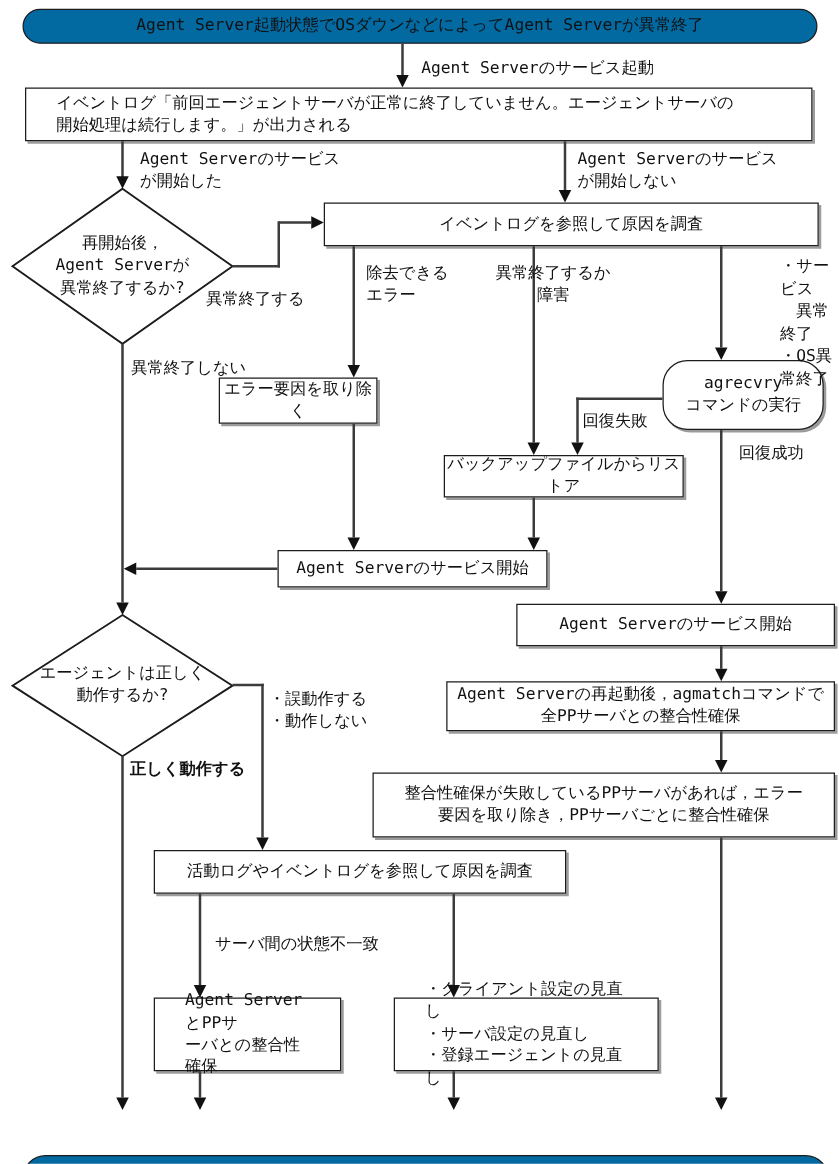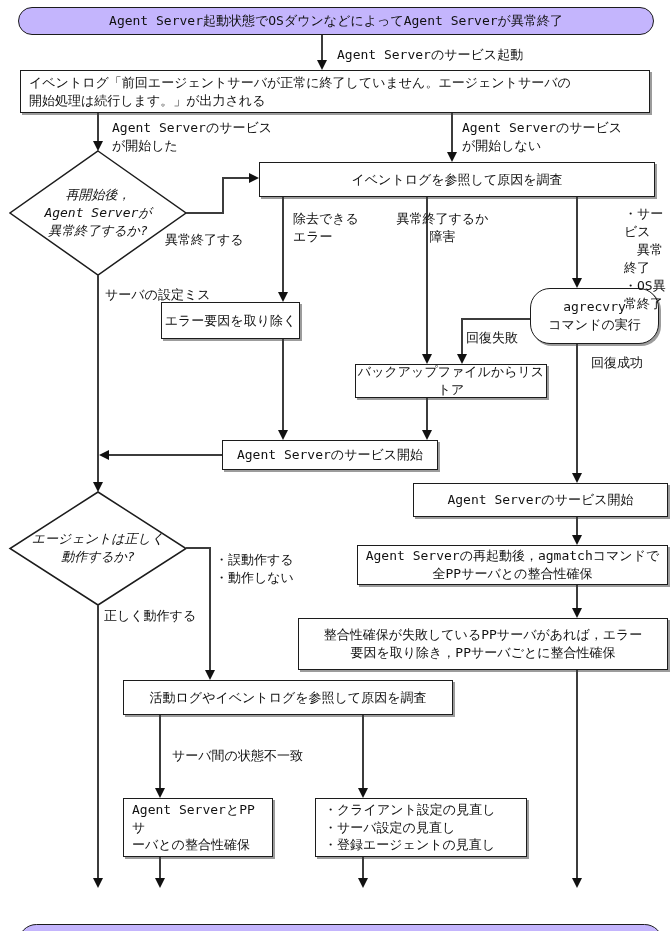--- a/index.html
+++ b/index.html
@@ -7,54 +7,54 @@
     position:relative;width:671px;height:931px;background:#ffffff;
     font-family:"DejaVu Sans Mono","Liberation Mono",monospace;
     color:#111;font-size:13px;line-height:1.38;
   }
   .box{
     position:absolute;box-sizing:border-box;background:#fff;
     border:1px solid #1c1c1c;box-shadow:2px 2px 0 #9c9c9c;
     display:flex;align-items:center;justify-content:center;
     text-align:center;white-space:pre-line;
   }
-  .box.leftalign{justify-content:flex-start;text-align:left;padding:0 8px;}
+  .box.leftalign{justify-content:flex-start;text-align:left;padding:0 24px;}
   .terminal{
-    position:absolute;box-sizing:border-box;background:#c4b5fd;
+    position:absolute;box-sizing:border-box;background:#0369a1;
     border:1px solid #1c1c1c;border-radius:17px;
     display:flex;align-items:center;justify-content:center;text-align:center;
   }
   .vl{position:absolute;width:2px;background:#3c3c3c;}
   .hl{position:absolute;height:2px;background:#3c3c3c;}
   .ad{position:absolute;width:0;height:0;
       border-left:5px solid transparent;border-right:5px solid transparent;
       border-top:10px solid #111;}
   .al{position:absolute;width:0;height:0;
       border-top:5px solid transparent;border-bottom:5px solid transparent;
       border-right:10px solid #111;}
   .ar{position:absolute;width:0;height:0;
       border-top:5px solid transparent;border-bottom:5px solid transparent;
       border-left:10px solid #111;}
   .lbl{position:absolute;white-space:pre-line;}
   .lbl.center{text-align:center;}
   .dsvg{position:absolute;}
-  .dtext{position:absolute;text-align:center;white-space:pre-line;font-style:italic;}
+  .dtext{position:absolute;text-align:center;white-space:pre-line;}
 </style>
 </head>
 <body>
 
 <div id="canvas">
 
   <div class="terminal" style="left:18px;top:7px;width:636px;height:28px;">Agent Server起動状態でOSダウンなどによってAgent Serverが異常終了</div>
   <div class="terminal" style="left:18px;top:924px;width:645px;height:37px;border-radius:19px;text-decoration:underline;">Agent Serverの再開始完了</div>
 
   <div class="box leftalign" style="left:20px;top:70px;width:630px;height:43px;">イベントログ「前回エージェントサーバが正常に終了していません。エージェントサーバの
 開始処理は続行します。」が出力される</div>
   <div class="box" style="left:259px;top:162px;width:396px;height:35px;">イベントログを参照して原因を調査</div>
-  <div class="box" style="left:161px;top:302px;width:139px;height:37px;">エラー要因を取り除く</div>
+  <div class="box" style="left:175px;top:302px;width:127px;height:37px;">エラー要因を取り除く</div>
   <div class="box" style="left:530px;top:288px;width:129px;height:56px;border-radius:20px;">agrecvry
 コマンドの実行</div>
   <div class="box" style="left:355px;top:364px;width:192px;height:34px;">バックアップファイルからリストア</div>
   <div class="box" style="left:222px;top:440px;width:216px;height:30px;">Agent Serverのサービス開始</div>
   <div class="box" style="left:413px;top:483px;width:255px;height:34px;">Agent Serverのサービス開始</div>
   <div class="box" style="left:357px;top:545px;width:311px;height:40px;">Agent Serverの再起動後，agmatchコマンドで
 全PPサーバとの整合性確保</div>
   <div class="box" style="left:298px;top:618px;width:370px;height:52px;">整合性確保が失敗しているPPサーバがあれば，エラー
 要因を取り除き，PPサーバごとに整合性確保</div>
   <div class="box" style="left:123px;top:680px;width:330px;height:35px;">活動ログやイベントログを参照して原因を調査</div>
@@ -126,28 +126,28 @@
   <div class="ad" style="left:358px;top:788px;"></div>
   <div class="ad" style="left:155px;top:878px;"></div>
   <div class="ad" style="left:358px;top:878px;"></div>
 
   <div class="lbl" style="left:337px;top:46px;">Agent Serverのサービス起動</div>
   <div class="lbl" style="left:112px;top:119px;">Agent Serverのサービス
 が開始した</div>
   <div class="lbl" style="left:462px;top:119px;">Agent Serverのサービス
 が開始しない</div>
   <div class="lbl" style="left:165px;top:231px;">異常終了する</div>
-  <div class="lbl" style="left:105px;top:286px;">サーバの設定ミス</div>
+  <div class="lbl" style="left:105px;top:286px;">異常終了しない</div>
   <div class="lbl" style="left:293px;top:210px;">除去できる
 エラー</div>
   <div class="lbl center" style="left:390px;top:210px;width:105px;">異常終了するか
 障害</div>
   <div class="lbl" style="left:578px;top:205px;margin-left:46px;">・サービス
 　異常終了
 ・OS異常終了</div>
   <div class="lbl" style="left:466px;top:329px;">回復失敗</div>
   <div class="lbl" style="left:591px;top:354px;">回復成功</div>
   <div class="lbl" style="left:215px;top:551px;">・誤動作する
 ・動作しない</div>
-  <div class="lbl" style="left:104px;top:607px;">正しく動作する</div>
+  <div class="lbl" style="left:104px;top:607px;font-weight:bold;">正しく動作する</div>
   <div class="lbl" style="left:172px;top:747px;">サーバ間の状態不一致</div>
 
 </div>
 
 </body></html>

